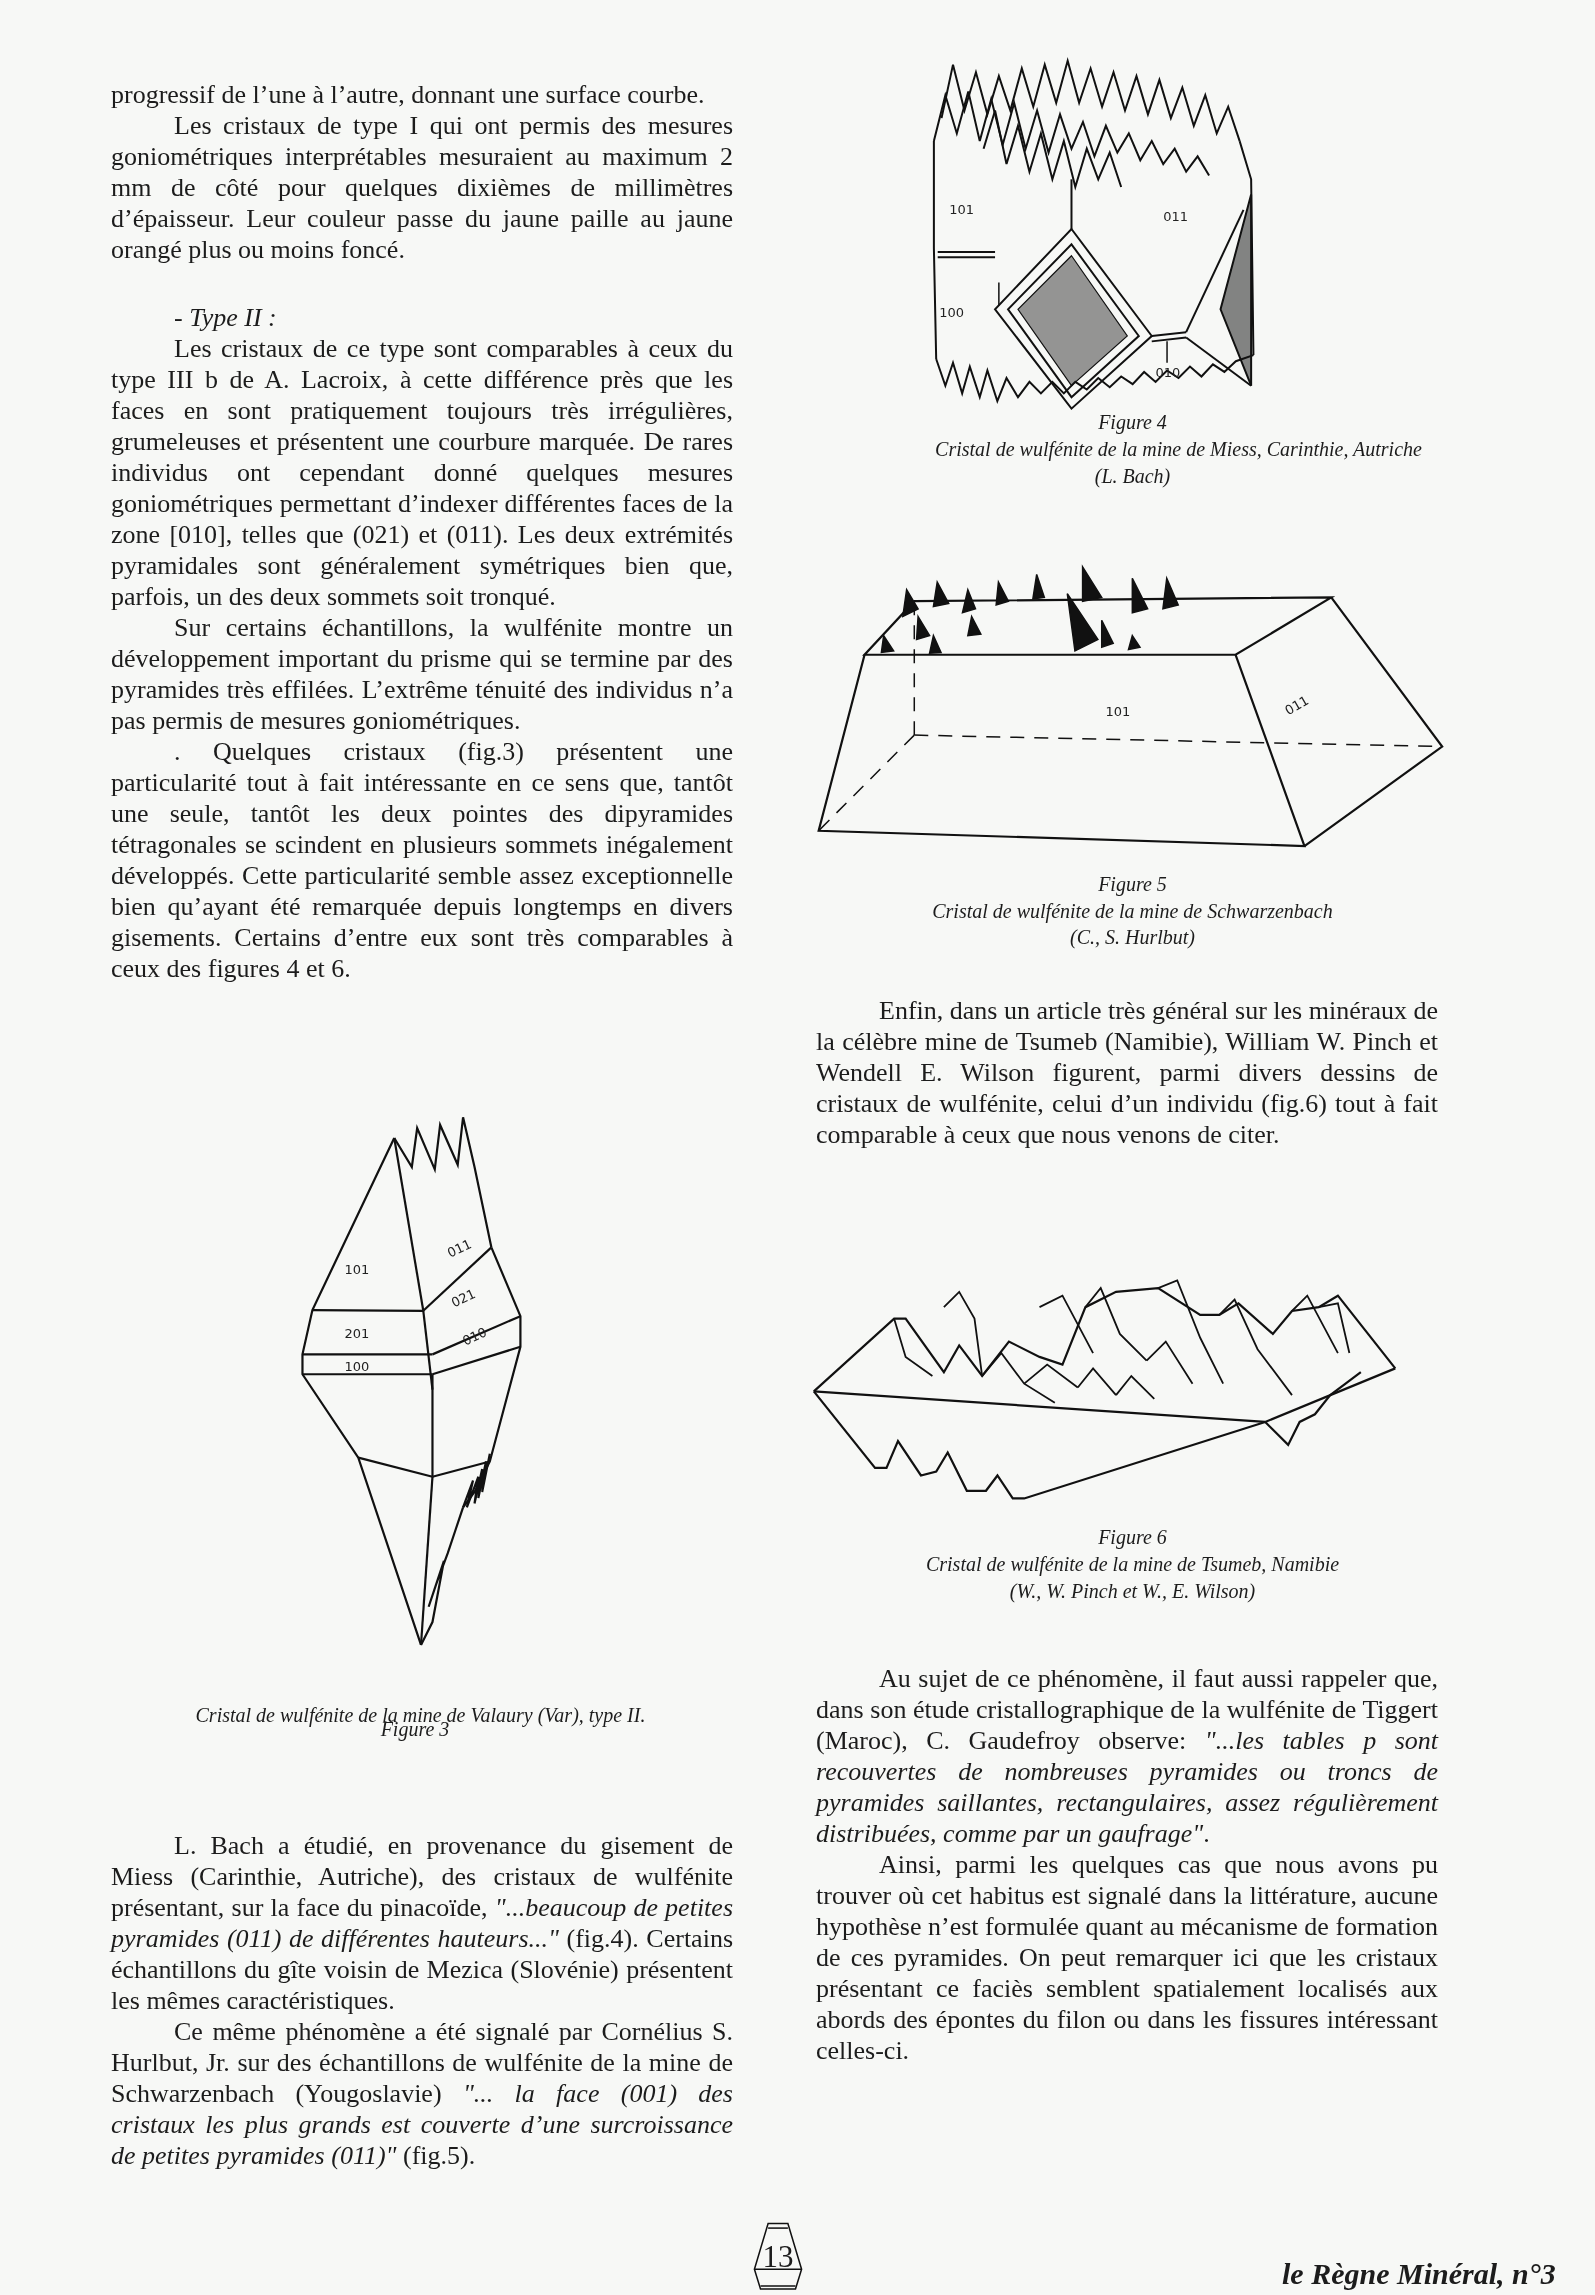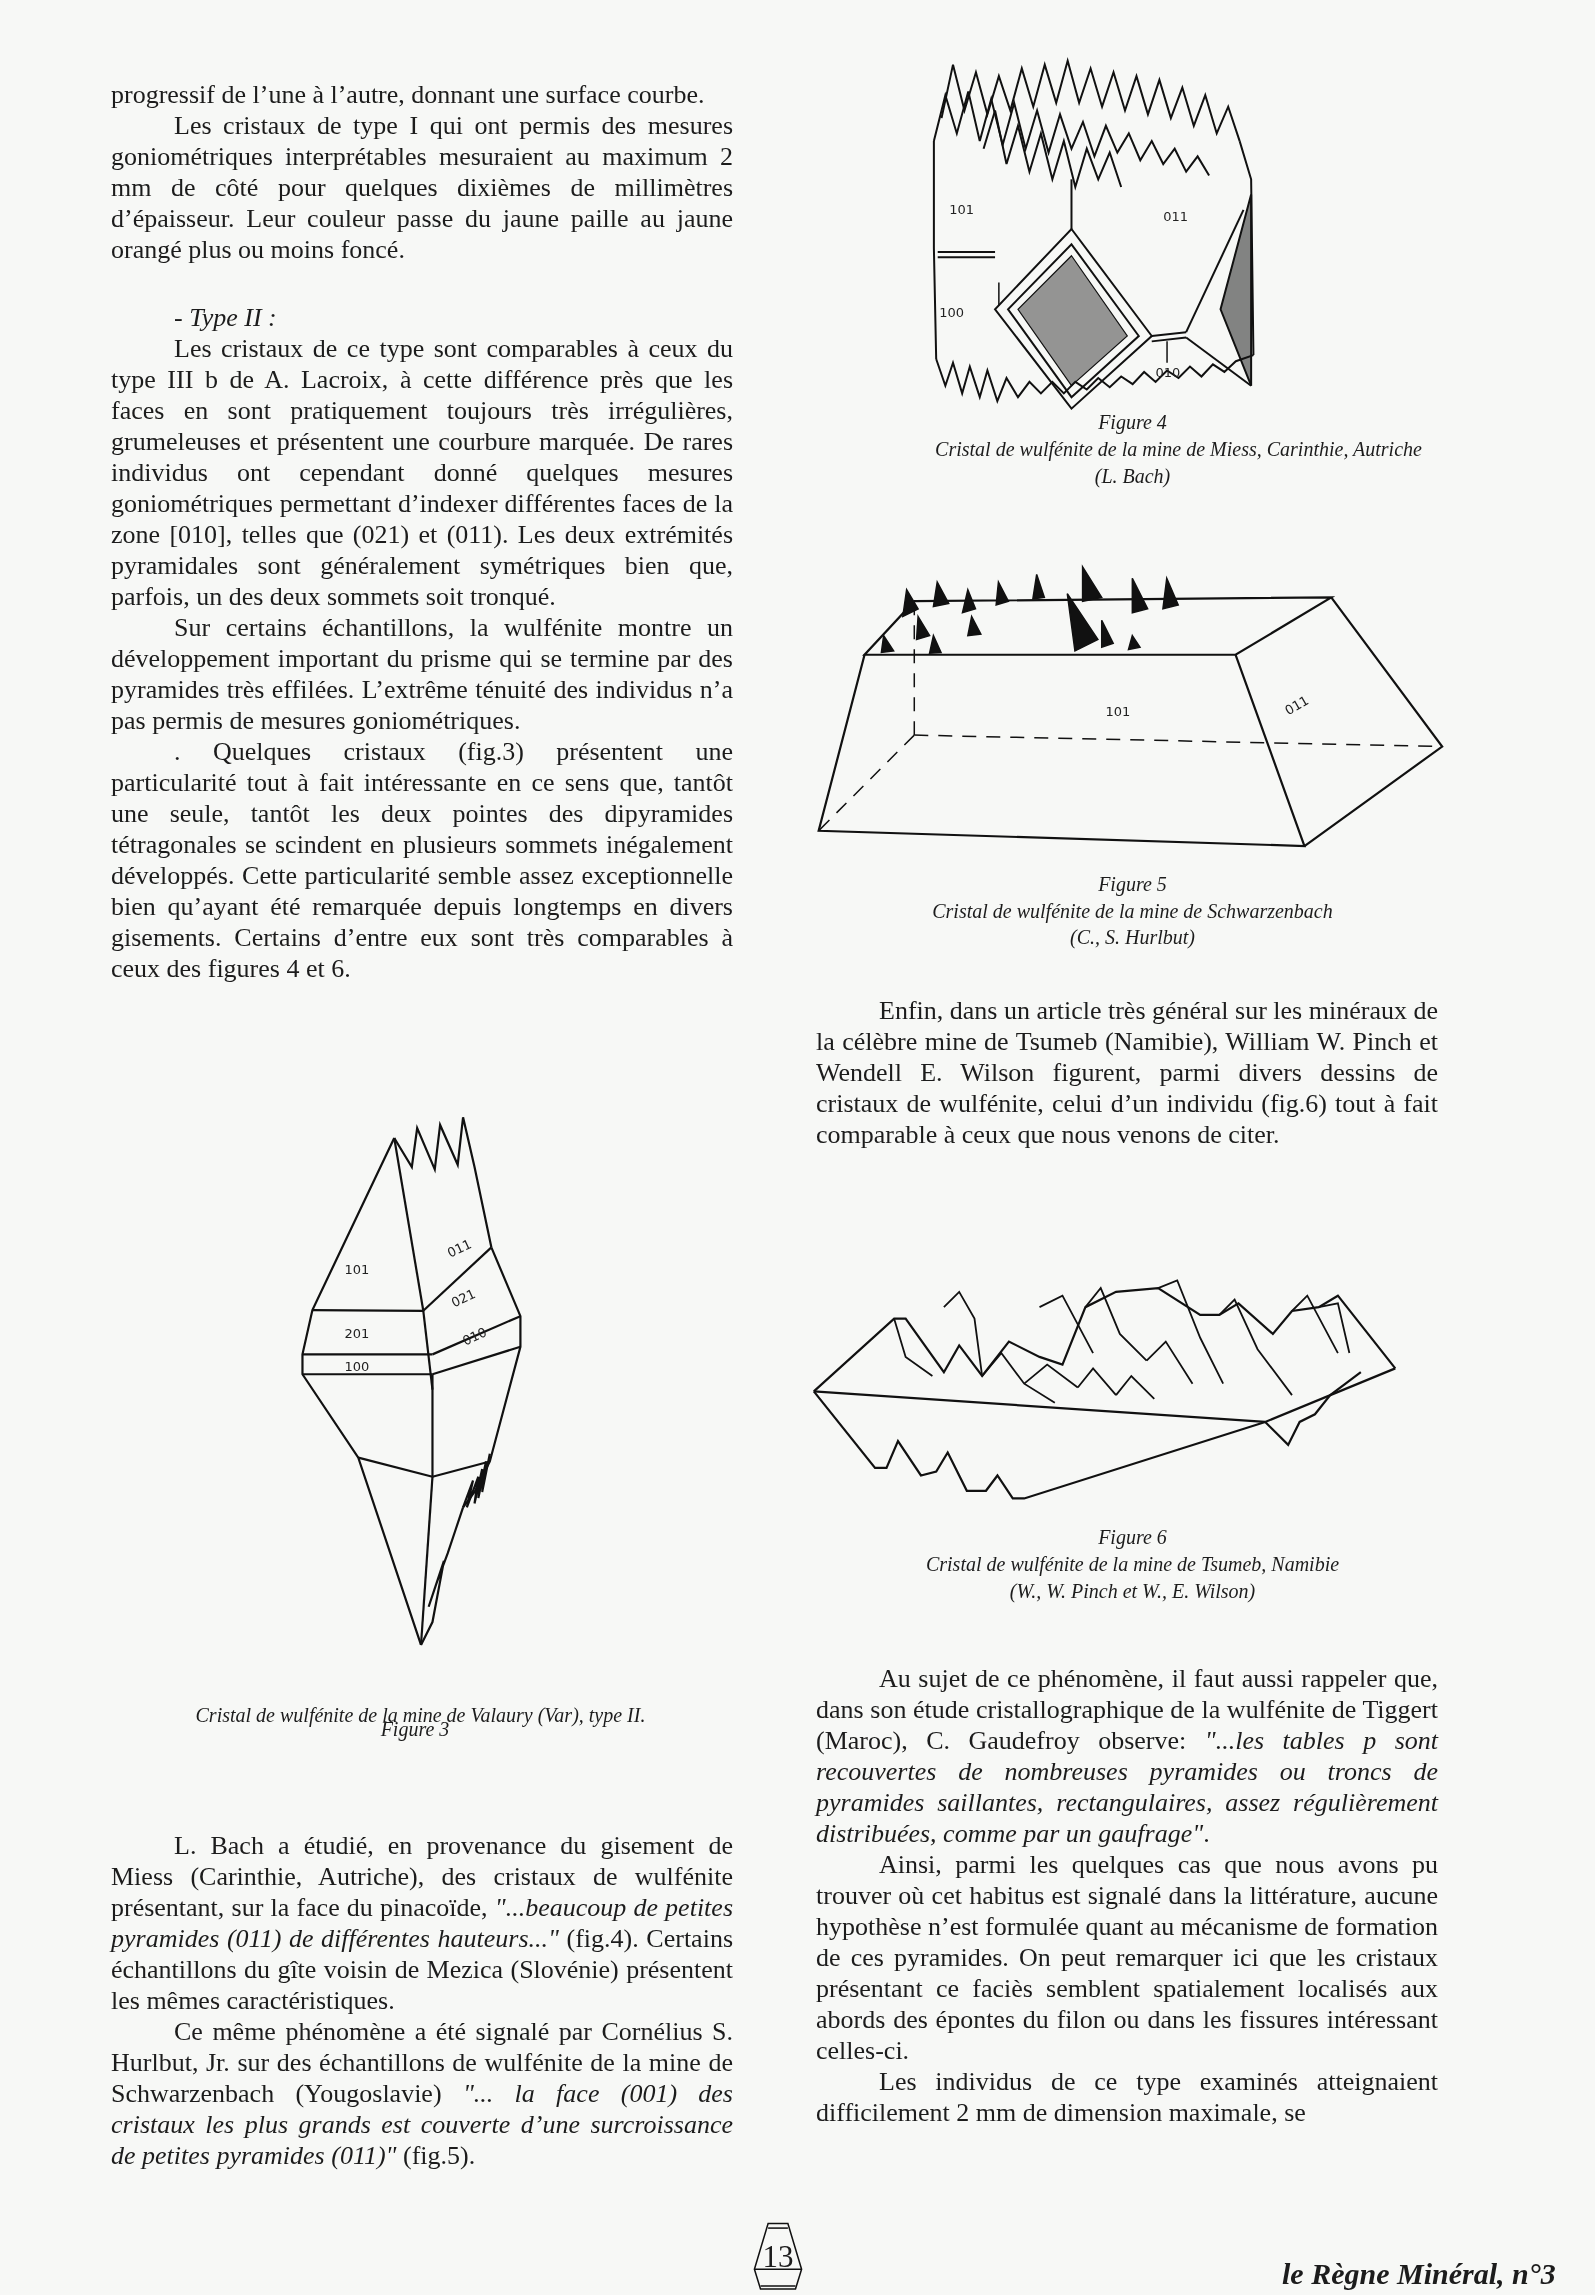--- a/index.html
+++ b/index.html
@@ -166,21 +166,20 @@
 </svg>
 <div class="cap" style="left:811px;width:643px;top:1524px;">Figure 6</div>
 <div class="cap" style="left:811px;width:643px;top:1551px;">Cristal de wulfénite de la mine de Tsumeb, Namibie</div>
 <div class="cap" style="left:811px;width:643px;top:1578px;">(W., W. Pinch et W., E. Wilson)</div>
 
 <div class="col right" style="top:1663px;">
   <p class="indent">
     <span>Au sujet de ce phénomène, il faut aussi rappeler que, dans son étude cristallographique de la wulfénite de Tiggert (Maroc), C. Gaudefroy observe: </span><span class="it">"...les tables p sont recouvertes de nombreuses pyramides ou troncs de pyramides saillantes, rectangulaires, assez régulièrement distribuées, comme par un gaufrage"</span><span>.</span>
   </p>
   <p class="indent">Ainsi, parmi les quelques cas que nous avons pu trouver où cet habitus est signalé dans la littérature, aucune hypothèse n’est formulée quant au mécanisme de formation de ces pyramides. On peut remarquer ici que les cristaux présentant ce faciès semblent spatialement localisés aux abords des épontes du filon ou dans les fissures intéressant celles-ci.</p>
-  <p class="indent">Les individus de ce type examinés atteignaient difficilement 2 mm de dimension maximale, se</p>
 </div>
 
 <div class="pagenum">
   <svg width="54" height="70" viewBox="0 0 70 92" fill="none" stroke="#111" stroke-width="2">
     <polygon points="22,2 48,2 66,62 58,88 12,88 4,62"></polygon>
     <line x1="22" y1="8" x2="48" y2="8"></line>
     <line x1="4" y1="62" x2="66" y2="62"></line>
     <line x1="12" y1="84" x2="58" y2="84"></line>
   </svg>
   <span>13</span>

